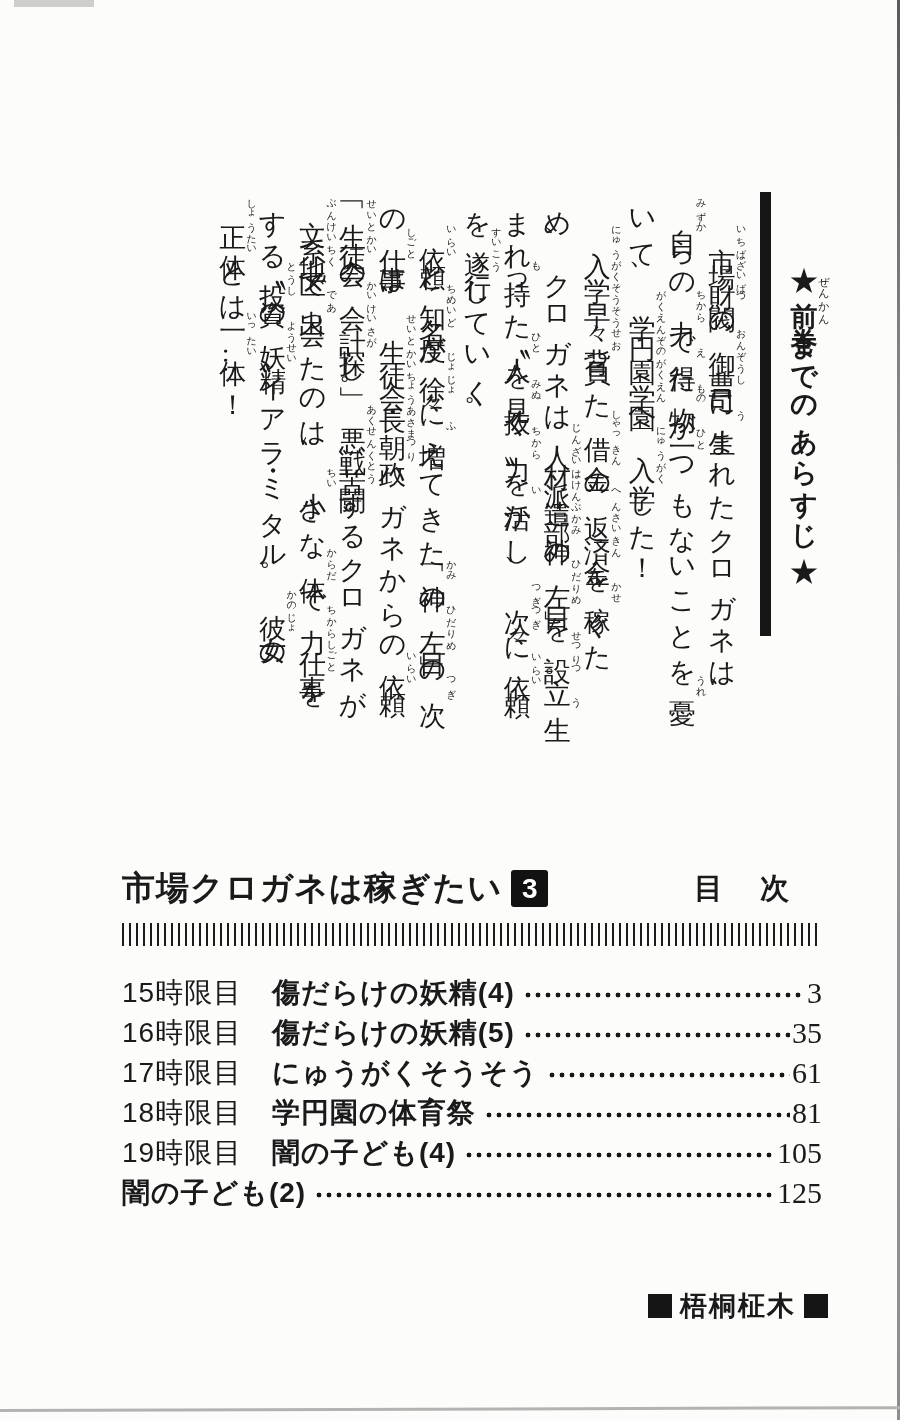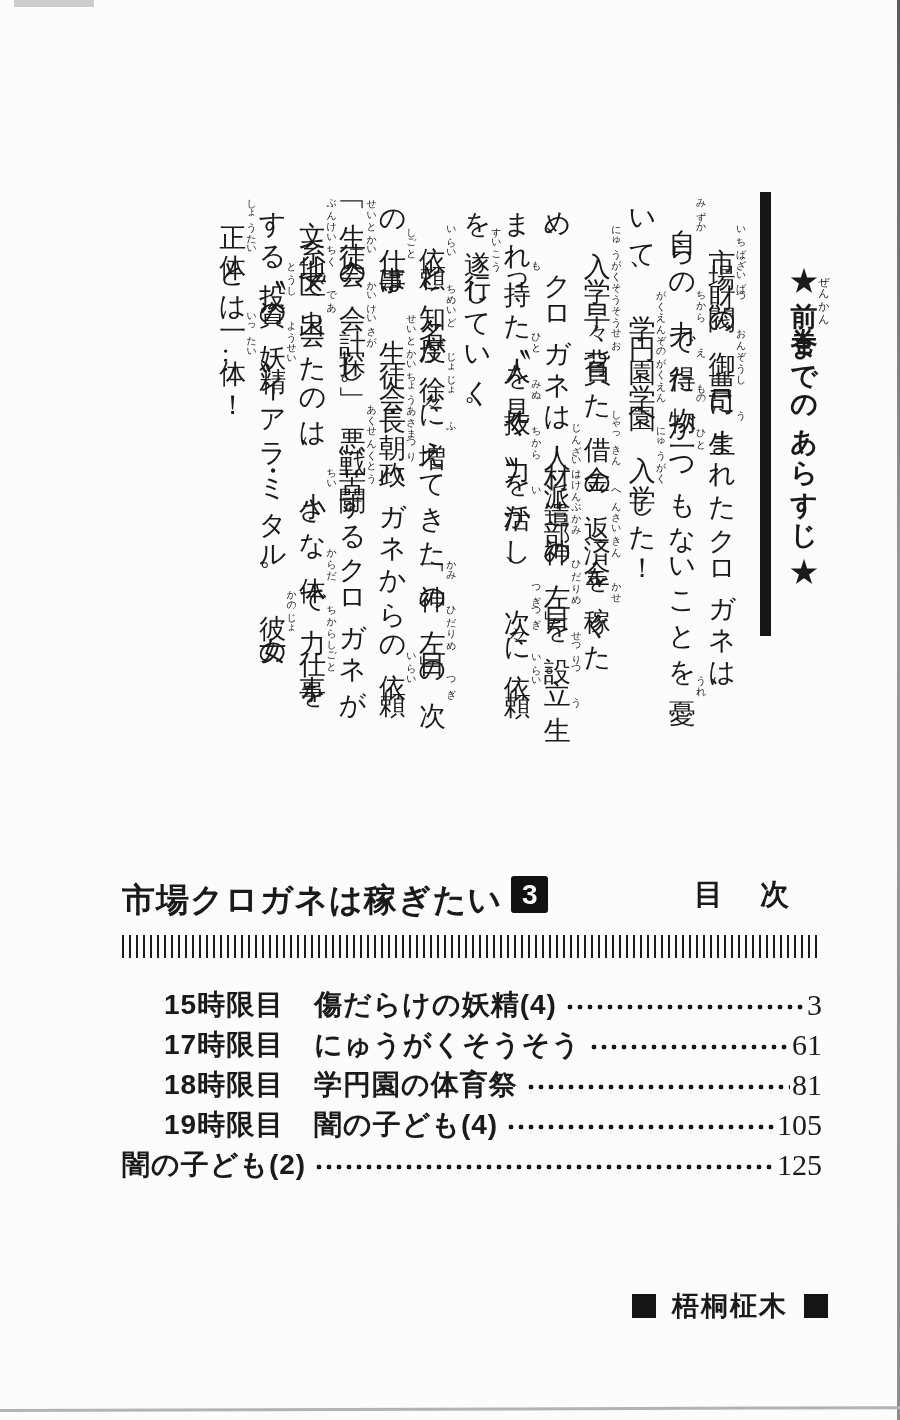--- a/index.html
+++ b/index.html
@@ -37,47 +37,47 @@
     font-family: "Liberation Serif", "DejaVu Serif", serif;
     font-size: 27px; line-height: 1.48; letter-spacing: 2.5px;
     text-indent: 1em;
   }
   rt { font-size: 10px; letter-spacing: 0; font-weight: 400; }
   .syn-title rt { font-size: 11px; }
 
   
   .toc { position: absolute; left: 122px; top: 866px; width: 700px; }
   .toc-header { display: flex; align-items: center; }
-  .toc-series { font-size: 33px; font-weight: 700; letter-spacing: 1px; margin-top: 12px; }
+  .toc-series { font-size: 33px; font-weight: 700; letter-spacing: 1px; }
   .vol-badge {
     display: inline-flex; align-items: center; justify-content: center;
     width: 37px; height: 37px; margin-left: 9px; border-radius: 3px;
     background: #121212; color: #ffffff;
     font-size: 28px; font-weight: 700;
   }
   .toc-heading { margin-left: auto; margin-right: 29px; font-size: 29px; font-weight: 700; letter-spacing: 4px; }
   .stripe-band {
     margin-top: 12px; height: 23px; width: 100%;
     background: repeating-linear-gradient(to right, #1c1c1c 0 2px, rgba(0,0,0,0) 2px 7px);
   }
   .toc-list { list-style: none; margin: 27px 0 0 0; padding: 0; }
   .toc-row { display: flex; align-items: center; height: 40px; font-size: 28px; }
-  .ch { flex: none; width: 150px; font-weight: 700; letter-spacing: 1px; margin-left: 42px; }
+  .ch { flex: none; width: 150px; font-weight: 400; letter-spacing: 1px; }
   .tt { flex: none; font-weight: 600; letter-spacing: 1px; text-align: right; }
   .dots {
     flex: 1 1 auto; align-self: center; height: 12px; margin: 4px 2px 0 8px;
     background-image: radial-gradient(circle, #161616 2.1px, rgba(0,0,0,0) 2.7px);
     background-size: 10px 12px; background-repeat: repeat-x; background-position: 0 50%;
   }
   .pg { flex: none; font-family: "Liberation Serif", "DejaVu Serif", serif; font-size: 30px; }
 
   
   .author {
     position: absolute; right: 72px; top: 1288px;
-    display: flex; align-items: center; gap: 16px;
+    display: flex; align-items: center; gap: 8px;
     font-size: 27px; font-weight: 700; letter-spacing: 2px;
   }
   .sq { width: 24px; height: 24px; background: #151515; display: inline-block; }
 </style>
 </head>
 <body>
 
 <div class="page">
 
   <div class="smudge"></div>
@@ -98,20 +98,26 @@
       <span class="vol-badge">3</span>
       <span class="toc-heading">目　次</span>
     </header>
     <div class="stripe-band"></div>
     <ul class="toc-list">
       <li class="toc-row">
         <span class="ch">15時限目</span>
         <span class="tt">傷だらけの妖精(4)</span>
         <span class="dots"></span>
         <span class="pg">3</span>
+      </li>
+      <li class="toc-row">
+        <span class="ch">16時限目</span>
+        <span class="tt">傷だらけの妖精(5)</span>
+        <span class="dots"></span>
+        <span class="pg">35</span>
       </li>
       <li class="toc-row">
         <span class="ch">17時限目</span>
         <span class="tt">にゅうがくそうそう</span>
         <span class="dots"></span>
         <span class="pg">61</span>
       </li>
       <li class="toc-row">
         <span class="ch">18時限目</span>
         <span class="tt">学円園の体育祭</span>

